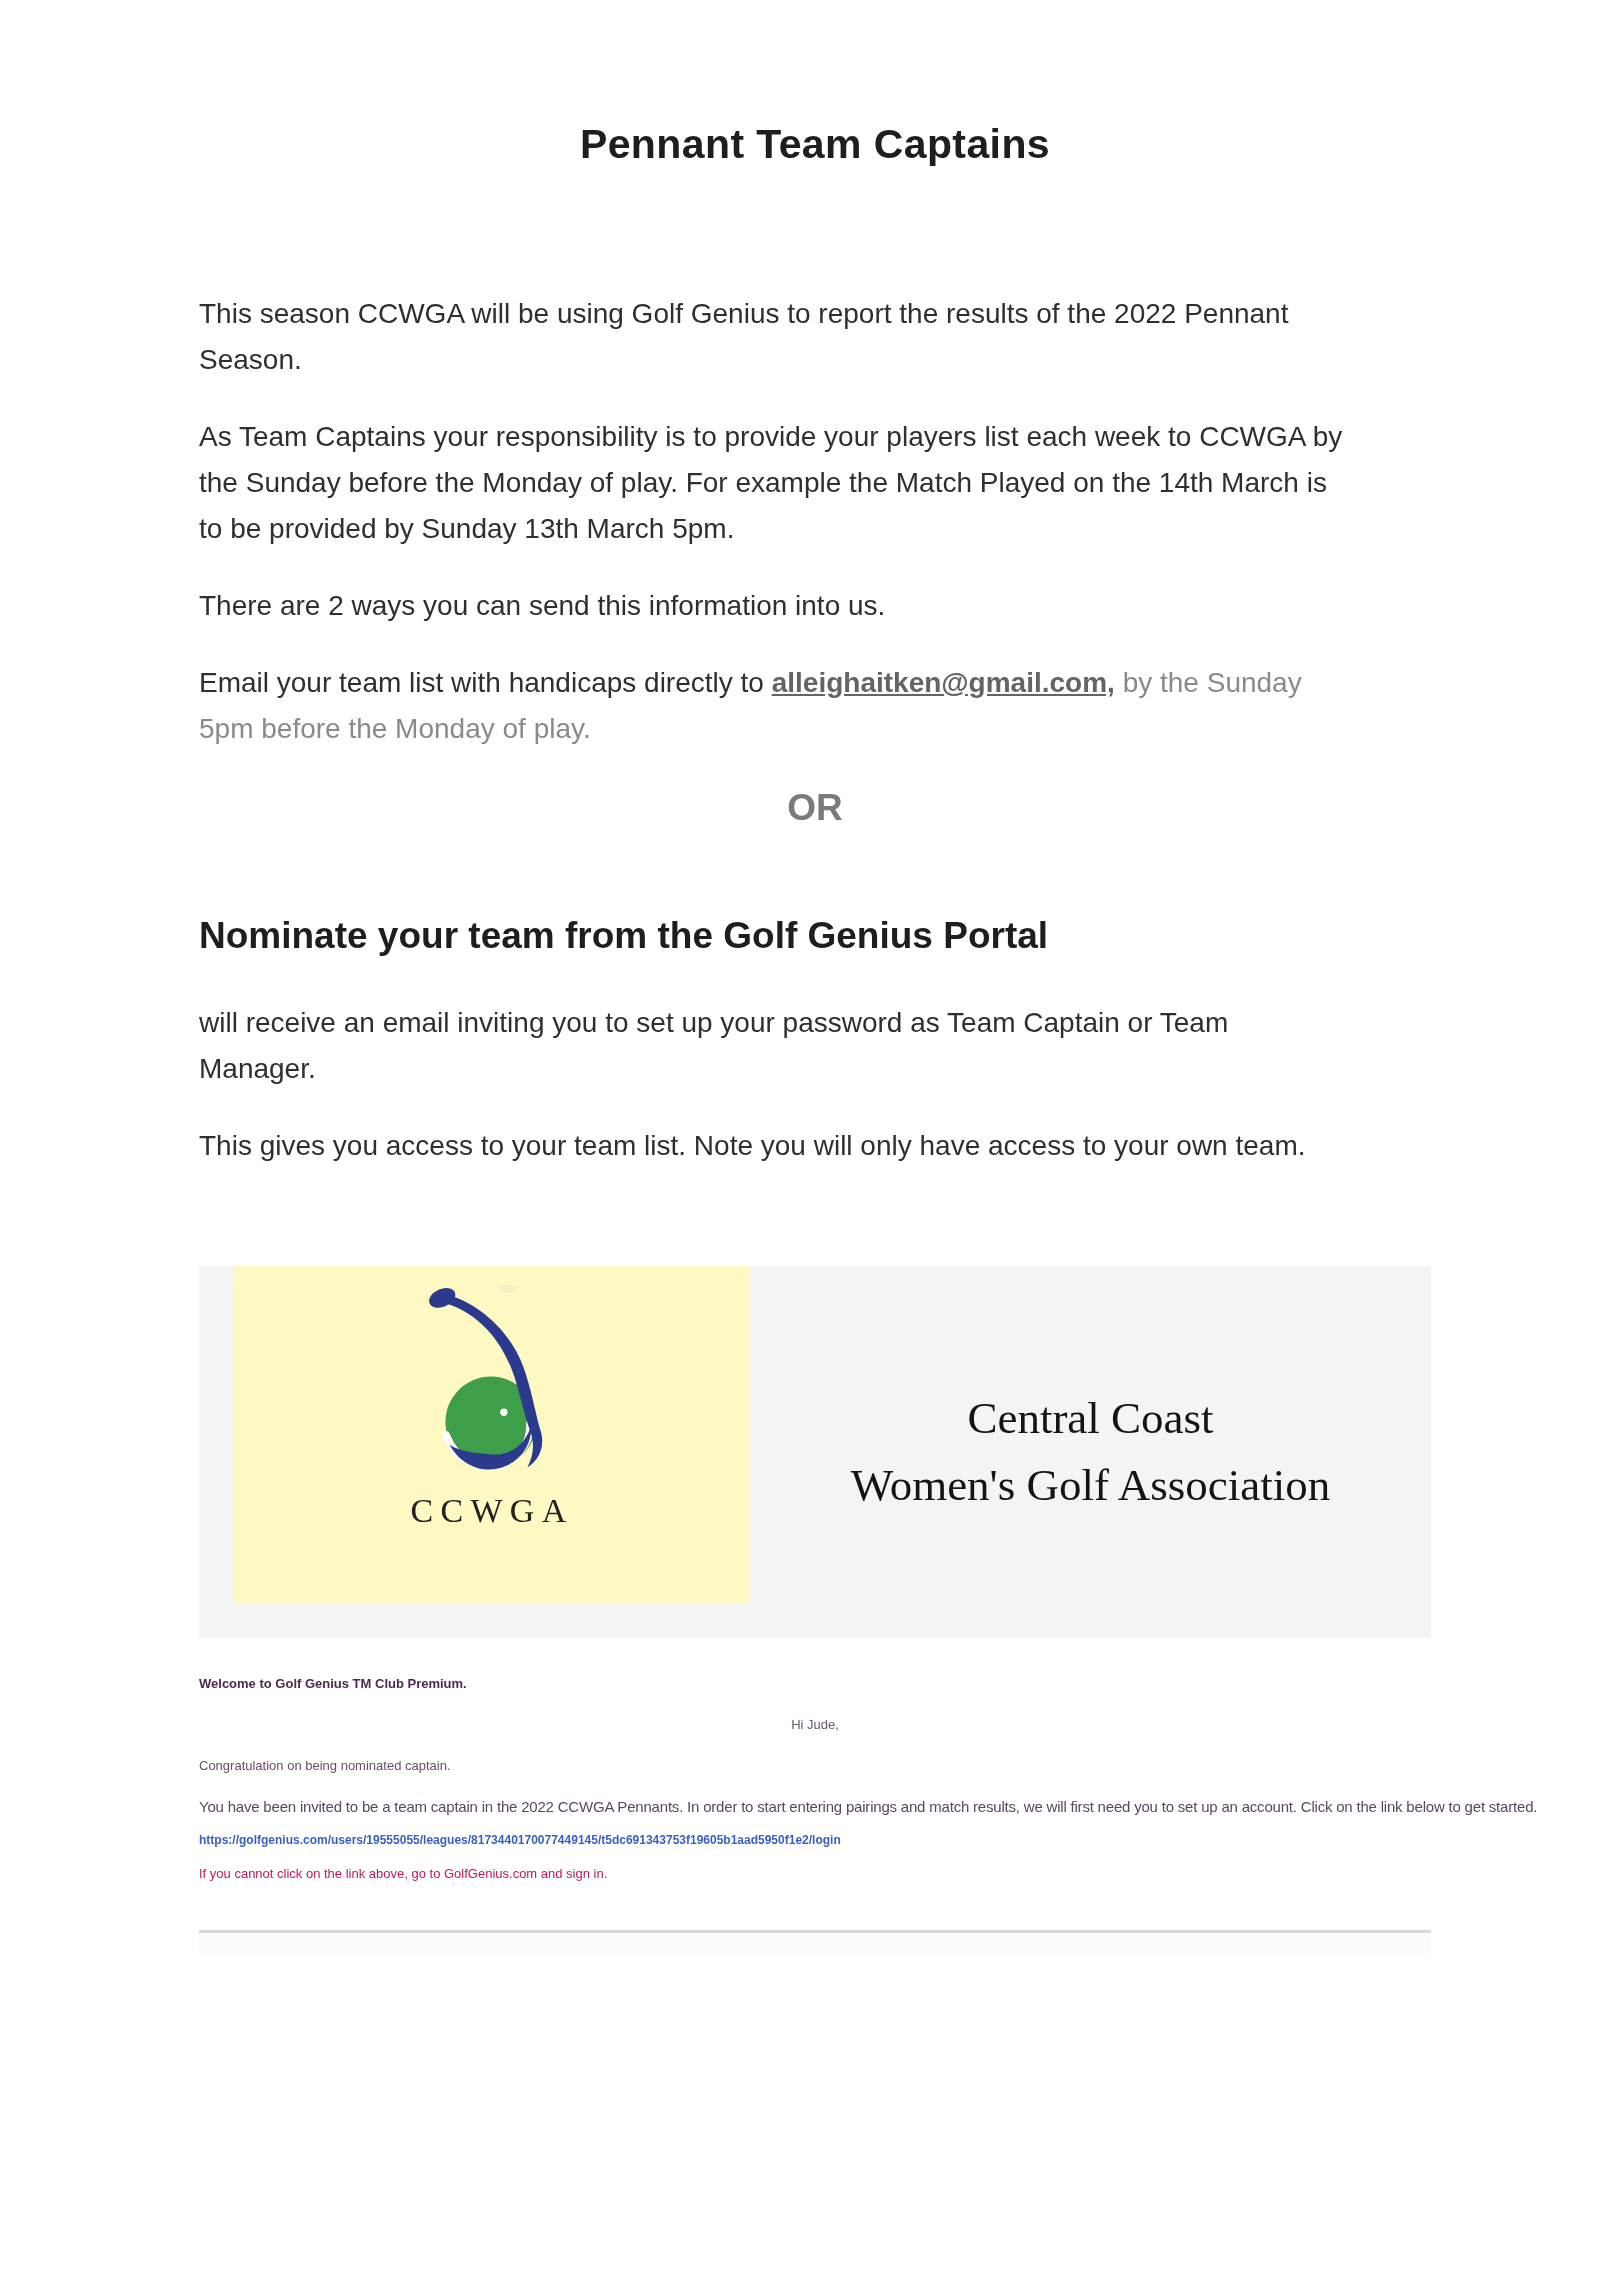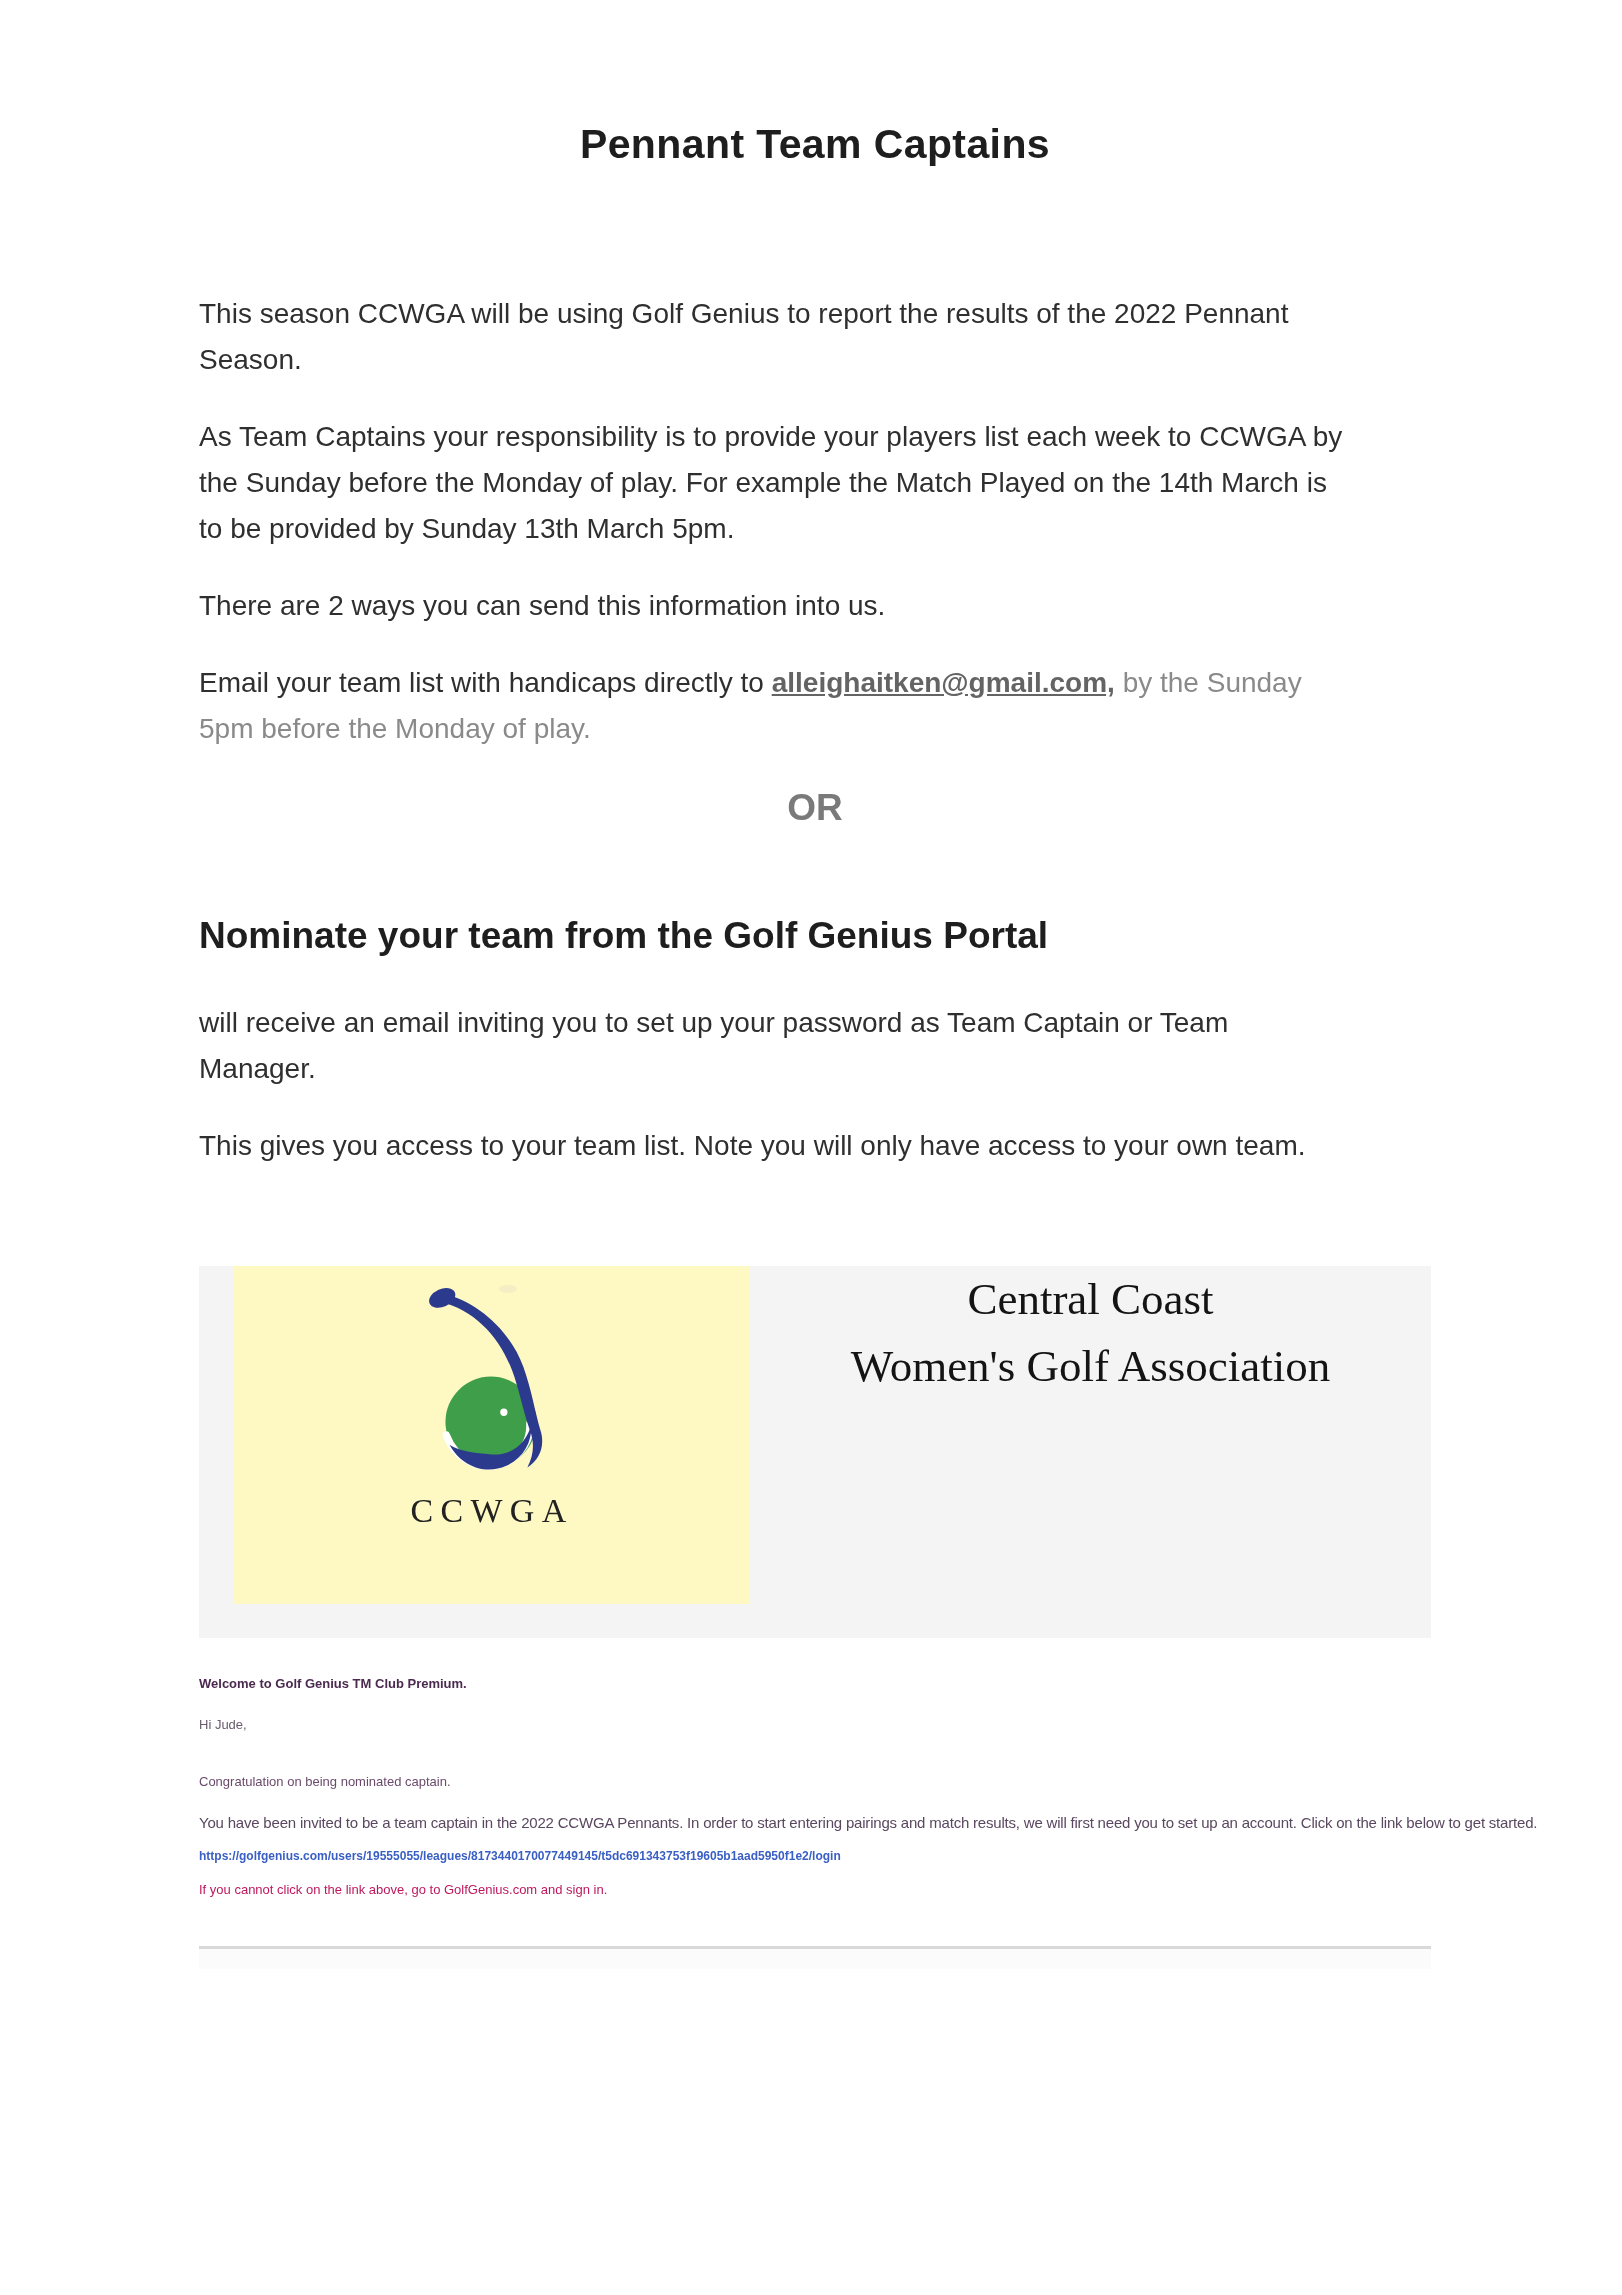--- a/index.html
+++ b/index.html
@@ -44,32 +44,32 @@
   }
   .logo-svg{position:absolute;left:165px;top:9.7px;}
   .logo-acronym{
     position:absolute;left:0;top:226px;width:516px;
     text-align:center;
     font-family:"Liberation Serif", serif;
     font-size:34px;color:#222222;letter-spacing:7.3px;
   }
   .brand-area{
     position:absolute;left:551px;top:0;width:681px;height:372px;
-    display:flex;flex-direction:column;justify-content:flex-start;align-items:center;
+    display:flex;flex-direction:column;justify-content:center;align-items:center;
   }
   .brand-line{
     font-family:"Liberation Serif", serif;
     font-size:45px;color:#141414;line-height:67px;
     white-space:nowrap;
   }
   
   .email-block{margin-top:34px;}
   .em-line{line-height:23px;white-space:nowrap;}
   .em-welcome{font-size:13px;font-weight:bold;color:#4b2a4f;margin-bottom:18px;}
-  .em-greeting{font-size:13px;color:#6a5a6e;margin-bottom:34px;}
+  .em-greeting{font-size:13px;color:#6a5a6e;margin-bottom:18px;text-align:center;}
   .em-congrats{font-size:13px;color:#6b4a6b;margin-bottom:18px;}
   .em-invite{font-size:15px;color:#5a4760;margin-bottom:11.4px;letter-spacing:-0.2px;}
   .em-link{font-size:12px;font-weight:bold;color:#3a5fc4;margin-bottom:9.7px;cursor:pointer;}
   .em-fallback{font-size:13px;color:#be185d;}
   .divider{
     margin-top:45px;width:1232px;height:3.2px;background:#d9d9d9;
   }
   .divider-glow{width:1232px;height:19.5px;background:#fbfbfb;}
 </style>
 </head>

